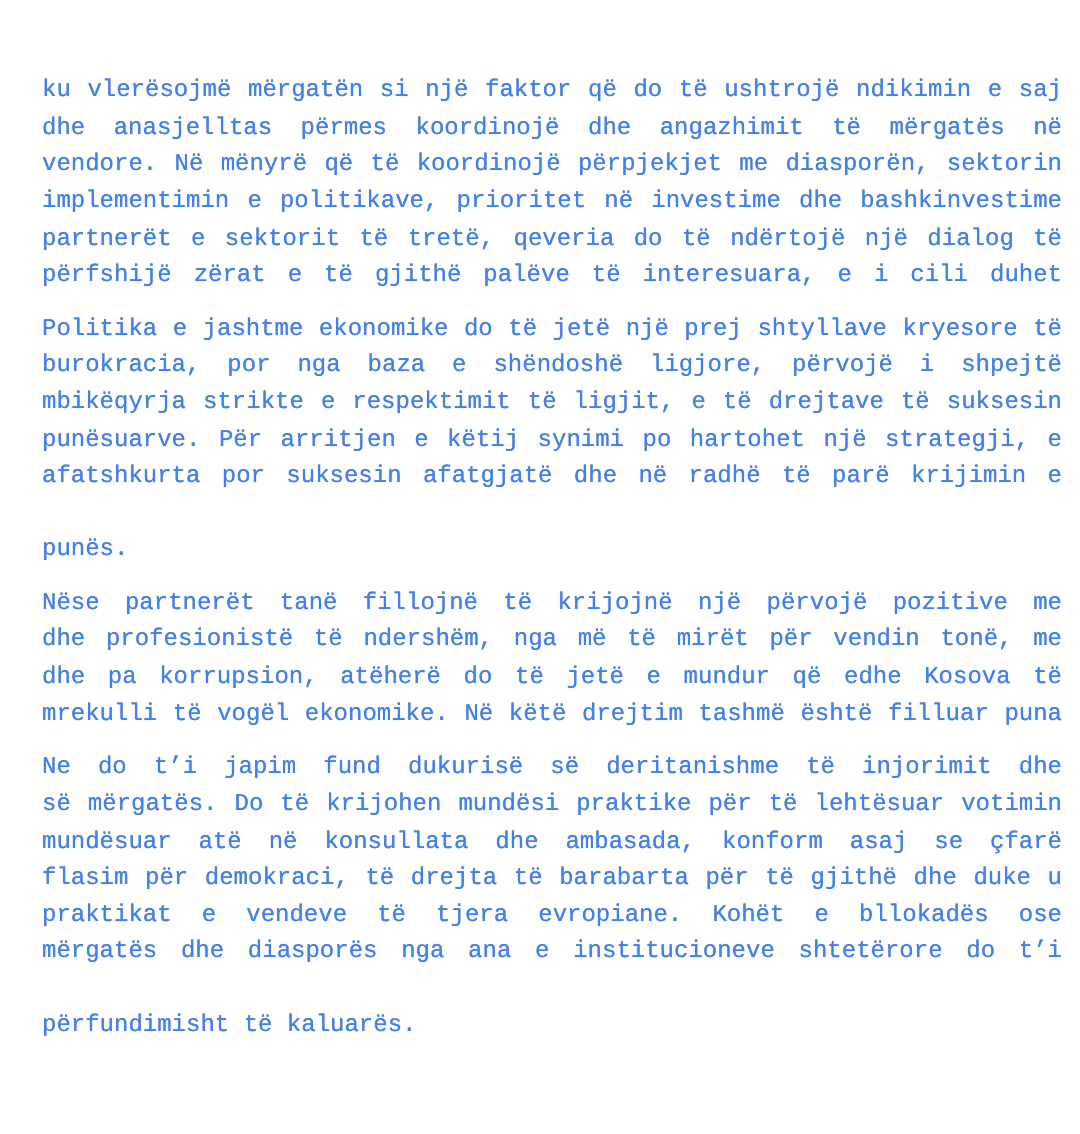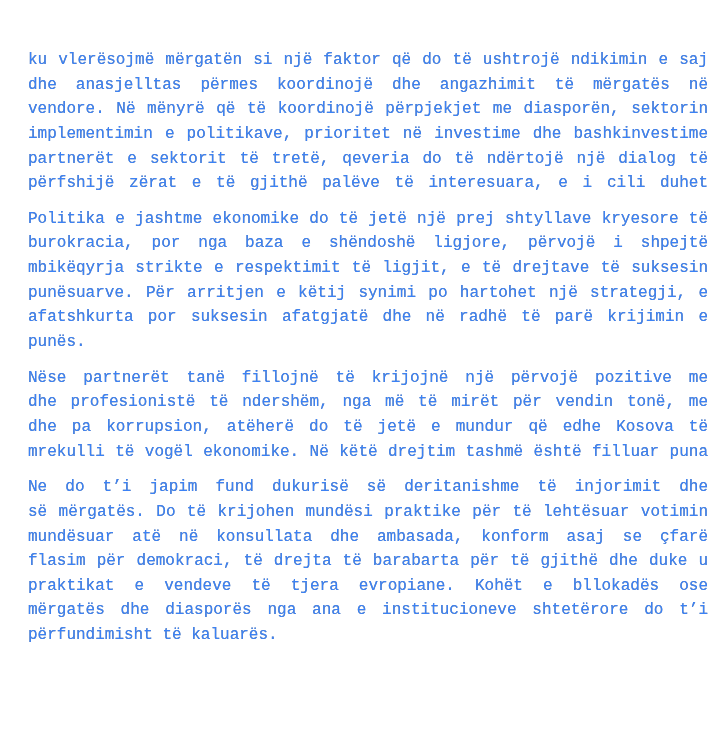--- a/index.html
+++ b/index.html
@@ -29,20 +29,21 @@
     line-height: 24.65px;
     height: 24.65px;
     color: #3b82f6;
     text-align: justify;
     text-align-last: justify;
     overflow: hidden;
     text-shadow: 0 0 0.5px rgba(30,30,30,0.55);
   }
   .line.tail {
     text-align-last: left;
+    margin-top: 24px;
   }
 </style>
 </head>
 <body>
 
 <div class="page">
 
   <div class="para">
     <div class="line">ku vlerësojmë mërgatën si një faktor që do të ushtrojë ndikimin e saj në vendlindje</div>
     <div class="line">dhe anasjelltas përmes koordinojë dhe angazhimit të mërgatës në përpilimin e</div>

